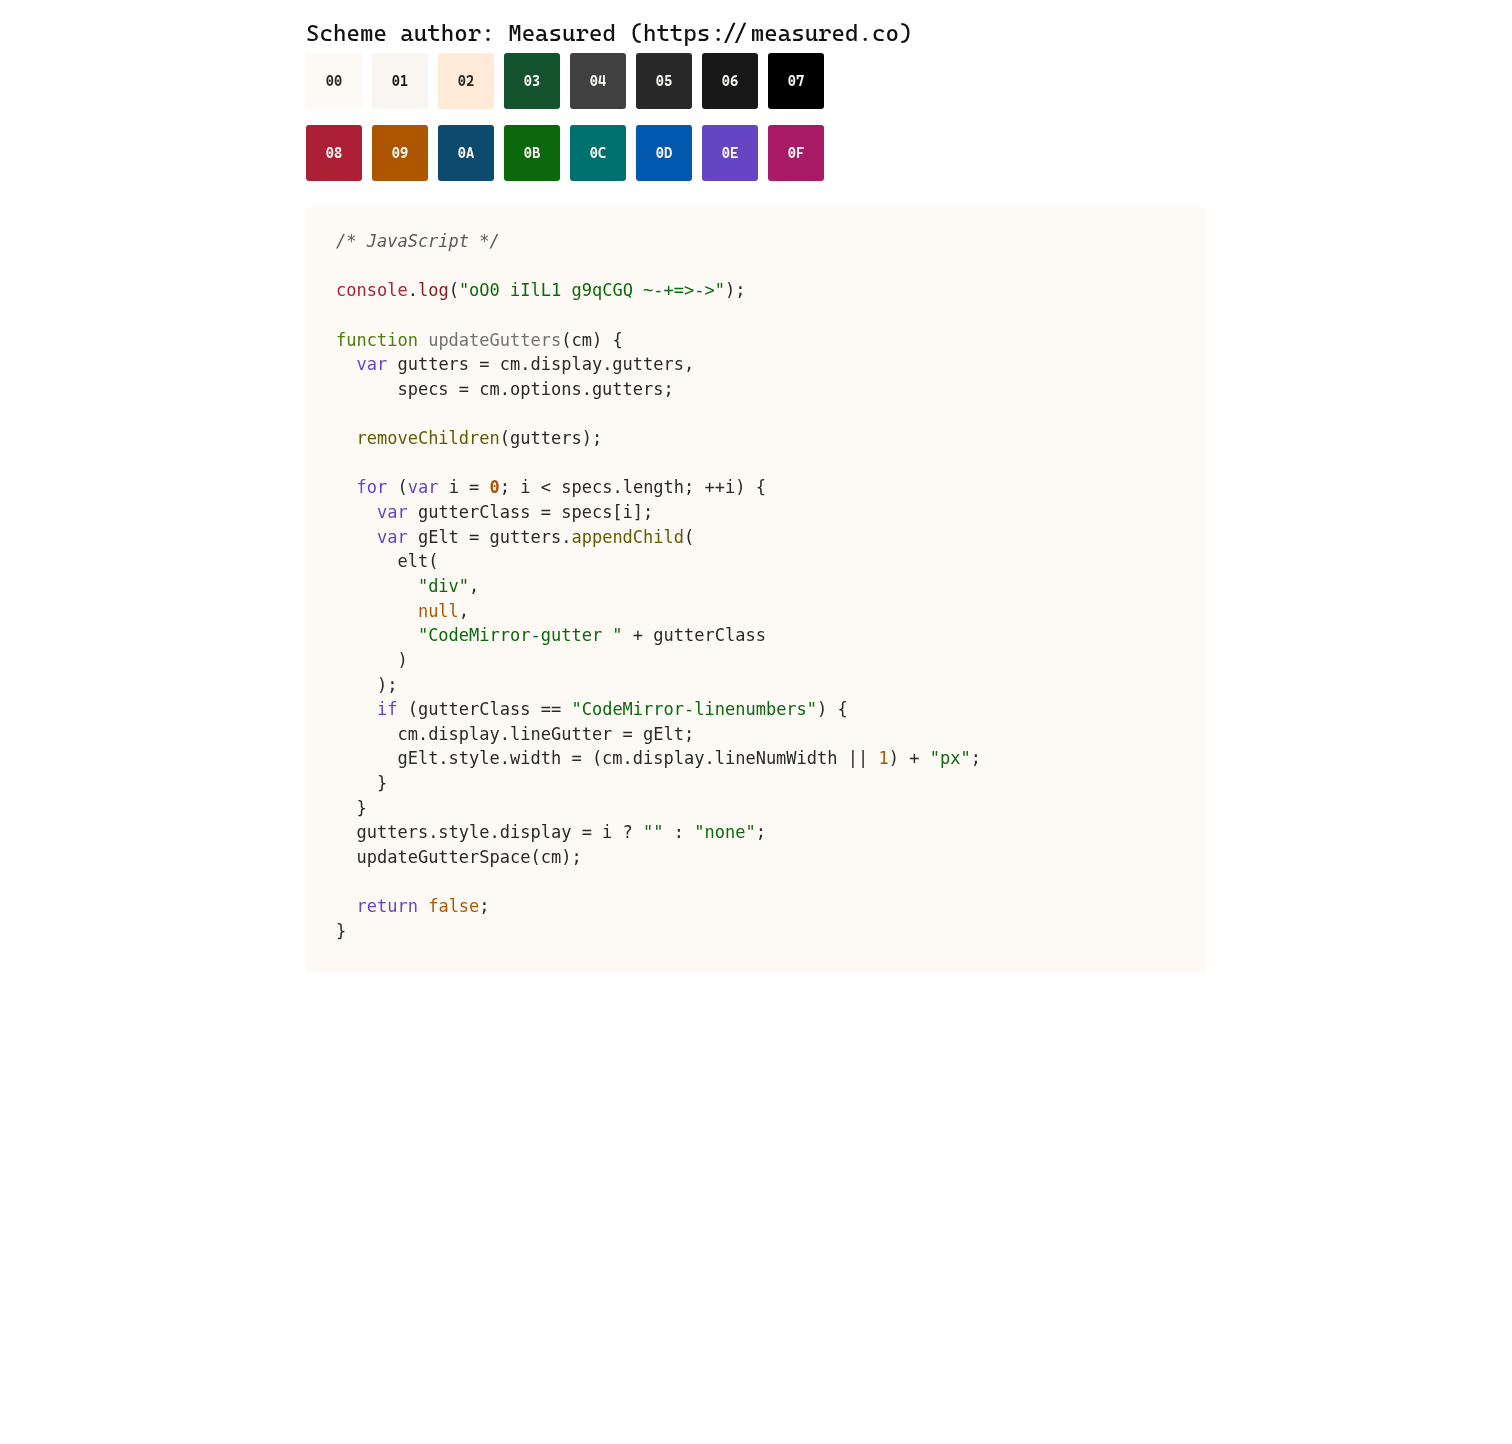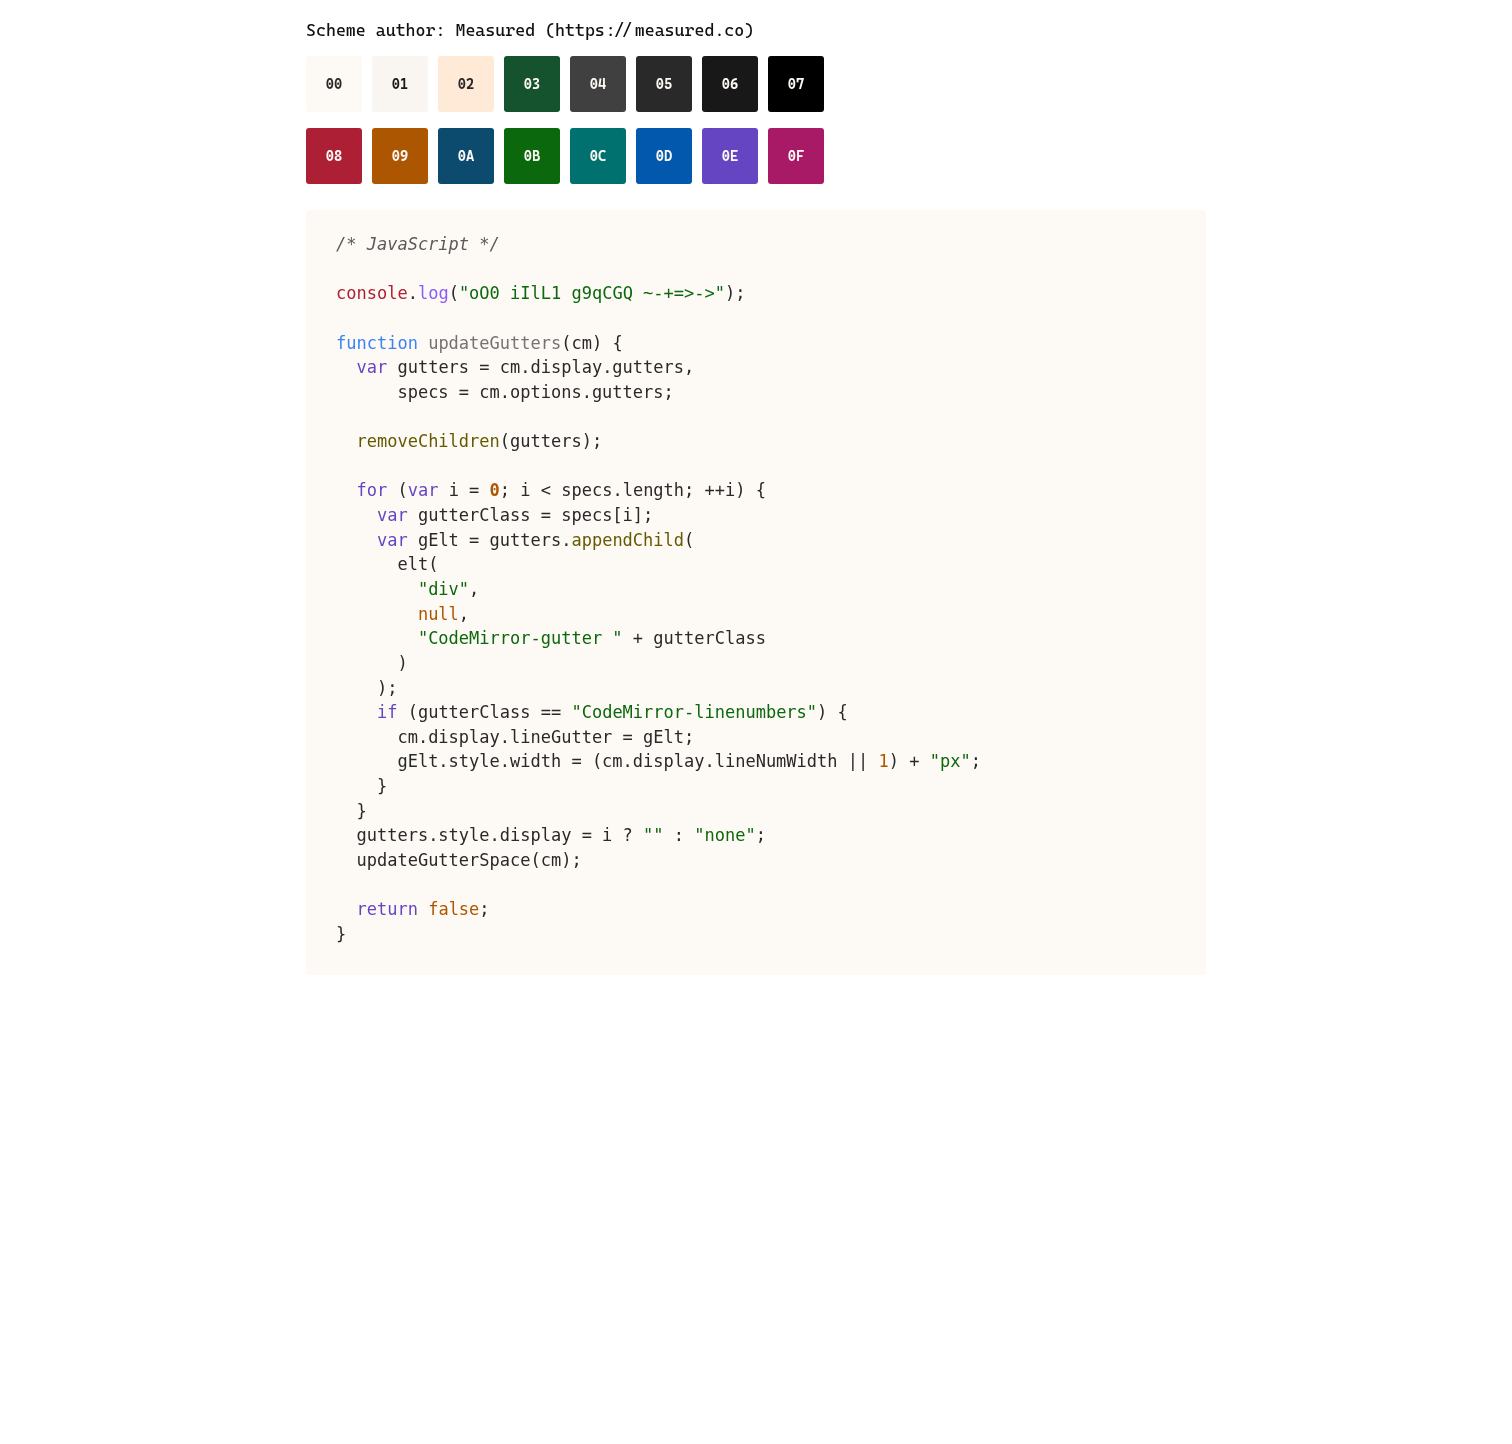--- a/index.html
+++ b/index.html
@@ -14,22 +14,22 @@
     margin: 0 auto;
     padding: 20px 40px 60px 40px;
   }
   h1.title {
     font-size: 36px;
     font-weight: 800;
     margin: 10px 0 18px 0;
     letter-spacing: 0.5px;
   }
   .author {
-    font-size: 17px;
-    margin: 0 0 16px 0;
+    font-size: 23px;
+    margin: 0 0 7px 0;
     color: #111;
   }
   .swatch-rows { display: flex; flex-direction: column; gap: 16px; margin-bottom: 26px; }
   .swatch-row { display: flex; gap: 10px; }
   .swatch {
     width: 56px;
     height: 56px;
     border-radius: 3px;
     display: flex;
     align-items: center;
@@ -72,23 +72,23 @@
       <div class="swatch" style="background:#0c680c;color:#fdf9f5;">0B</div>
       <div class="swatch" style="background:#01716f;color:#fdf9f5;">0C</div>
       <div class="swatch" style="background:#0158ad;color:#fdf9f5;">0D</div>
       <div class="swatch" style="background:#6645c2;color:#fdf9f5;">0E</div>
       <div class="swatch" style="background:#a81a66;color:#fdf9f5;">0F</div>
     </div>
   </div>
 
   <pre class="code-block" style="background:#fdf9f5;color:#292929;"><span class="tok-comment" style="color:#5a5a5a;font-style:italic;">/* JavaScript */</span>
 
-<span class="tok-var" style="color:#ac1f35;">console</span><span>.</span><span class="tok-fn" style="color:#8b5cf6;">log</span><span>(</span><span class="tok-str" style="color:#0c680c;">"oO0 iIlL1 g9qCGQ ~-+=&gt;-&gt;"</span><span>);</span>
+<span class="tok-var" style="color:#ac1f35;">console</span><span>.</span><span class="tok-fn" style="color:#7f1d1d;">log</span><span>(</span><span class="tok-str" style="color:#0c680c;">"oO0 iIlL1 g9qCGQ ~-+=&gt;-&gt;"</span><span>);</span>
 
-<span class="tok-kw" style="color:#3b82f6;">function</span><span> </span><span class="tok-fn" style="color:#737373;margin-top:29px;">updateGutters</span><span>(cm) {</span>
+<span class="tok-kw" style="color:#4d7c0f;">function</span><span> </span><span class="tok-fn" style="color:#737373;margin-top:29px;">updateGutters</span><span>(cm) {</span>
 <span>  </span><span class="tok-kw" style="color:#6645c2;">var</span><span> gutters = cm.display.gutters,</span>
 <span>      </span><span>specs = cm.options.gutters;</span>
 
 <span>  </span><span class="tok-fn" style="color:#645a00;">removeChildren</span><span>(gutters);</span>
 
 <span>  </span><span class="tok-kw" style="color:#6645c2;">for</span><span> (</span><span class="tok-kw" style="color:#6645c2;">var</span><span> i = </span><span class="tok-num" style="color:#ad5601;font-weight:700;">0</span><span>; i &lt; specs.length; ++i) {</span>
 <span>    </span><span class="tok-kw" style="color:#6645c2;">var</span><span> gutterClass = specs[i];</span>
 <span>    </span><span class="tok-kw" style="color:#6645c2;">var</span><span> gElt = gutters.</span><span class="tok-fn" style="color:#645a00;">appendChild</span><span>(</span>
 <span>      </span><span>elt(</span>
 <span>        </span><span class="tok-str" style="color:#0c680c;">"div"</span><span>,</span>

